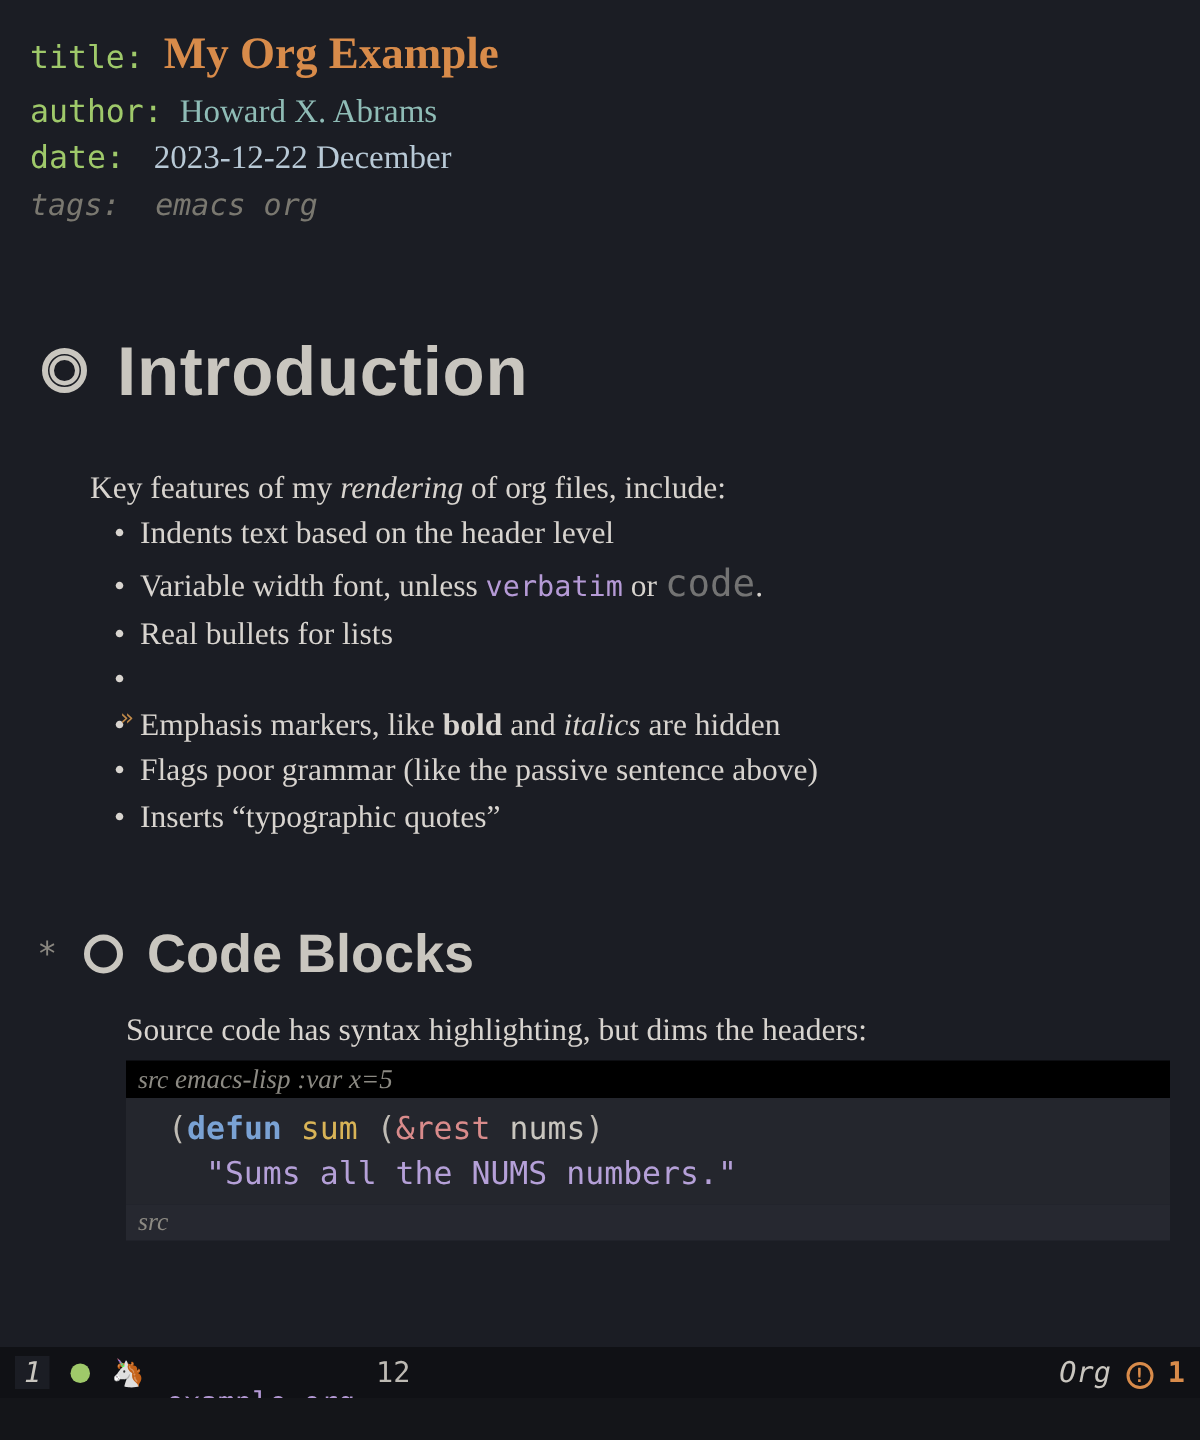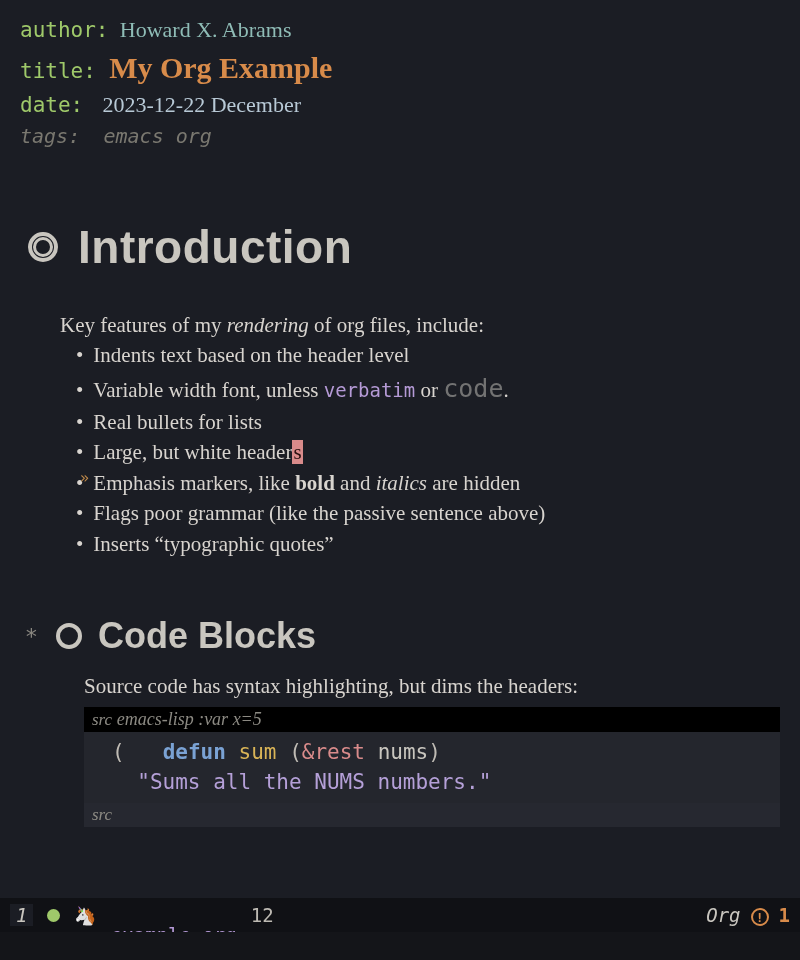--- a/index.html
+++ b/index.html
@@ -152,21 +152,21 @@
   }
   .src-header .src-kw { font-style: italic; font-size: 17px; }
   .src-body {
     background: #24262d;
     font-family: 'Menlo', 'Consolas', monospace;
     font-size: 21px;
     padding: 6px 20px 6px 28px;
     line-height: 1.4;
   }
   .paren  { color: #bfbbb4; }
-  .kw     { color: #7aa2d4; font-weight: 600; margin-left: 38px; }
+  .kw     { color: #7aa2d4; font-weight: 600; }
   .fn     { color: #d9b457; }
   .amp    { color: #d98b8b; }
   .var    { color: #c9c6bf; }
   .str    { color: #b5a0d8; }
   .src-footer {
     background: #262830;
     font-family: Georgia, serif;
     font-style: italic;
     color: #8c8a83;
     font-size: 17px;
@@ -221,27 +221,27 @@
     width: 800px; height: 28px;
     background: #141519;
   }
 </style>
 </head>
 <body>
 
 <div class="editor">
 
   <div class="meta-line">
+    <span class="meta-key">title</span><span class="meta-colon">:</span>
+    <span class="title-text">My Org Example</span>
+  </div>
+
+  <div class="meta-line">
     <span class="meta-key">author</span><span class="meta-colon">:</span>
     <span class="author-text">Howard X. Abrams</span>
-  </div>
-
-  <div class="meta-line">
-    <span class="meta-key">title</span><span class="meta-colon">:</span>
-    <span class="title-text">My Org Example</span>
   </div>
 
   <div class="meta-line">
     <span class="meta-key">date</span><span class="meta-colon">:</span>
     <span class="date-text">2023-12-22 December</span>
   </div>
 
   <div class="meta-line">
     <span class="tags-key">tags:</span>
     <span class="tags-text">emacs org</span>
@@ -273,23 +273,20 @@
       </span>
     </div>
 
     <div class="bullet-row">
       <span class="bullet-dot">•</span>
       <span>Real bullets for lists</span>
     </div>
 
     <div class="bullet-row">
       <span class="bullet-dot">•</span>
-      <span>
-        <span>Large, but white header</span><span class="cursor-hl">s</span>
-      </span>
     </div>
 
     <div class="bullet-row fringe-row">
       <span class="fringe-marker">»</span>
       <span class="bullet-dot">•</span>
       <span>
         <span>Emphasis markers, like </span><span class="bold">bold</span><span> and </span><span class="italic">italics</span><span> are hidden</span>
       </span>
     </div>
 

